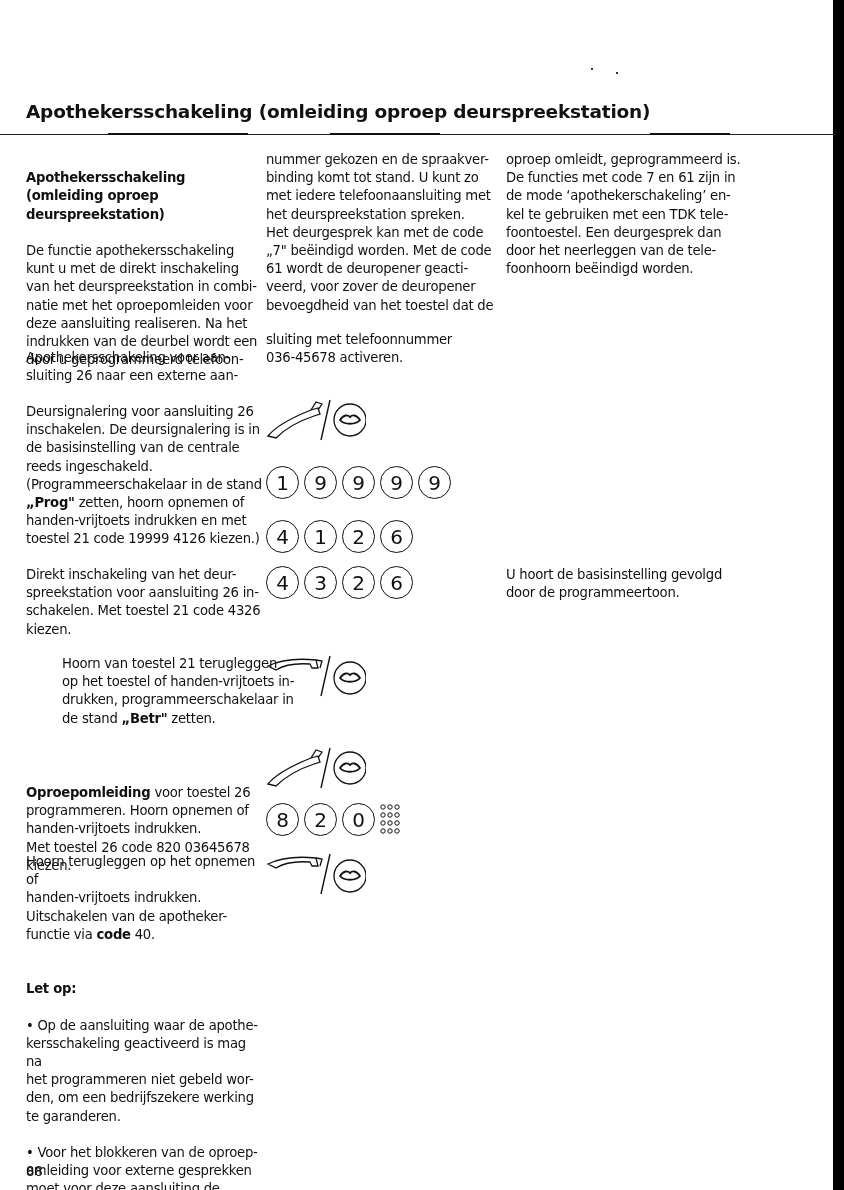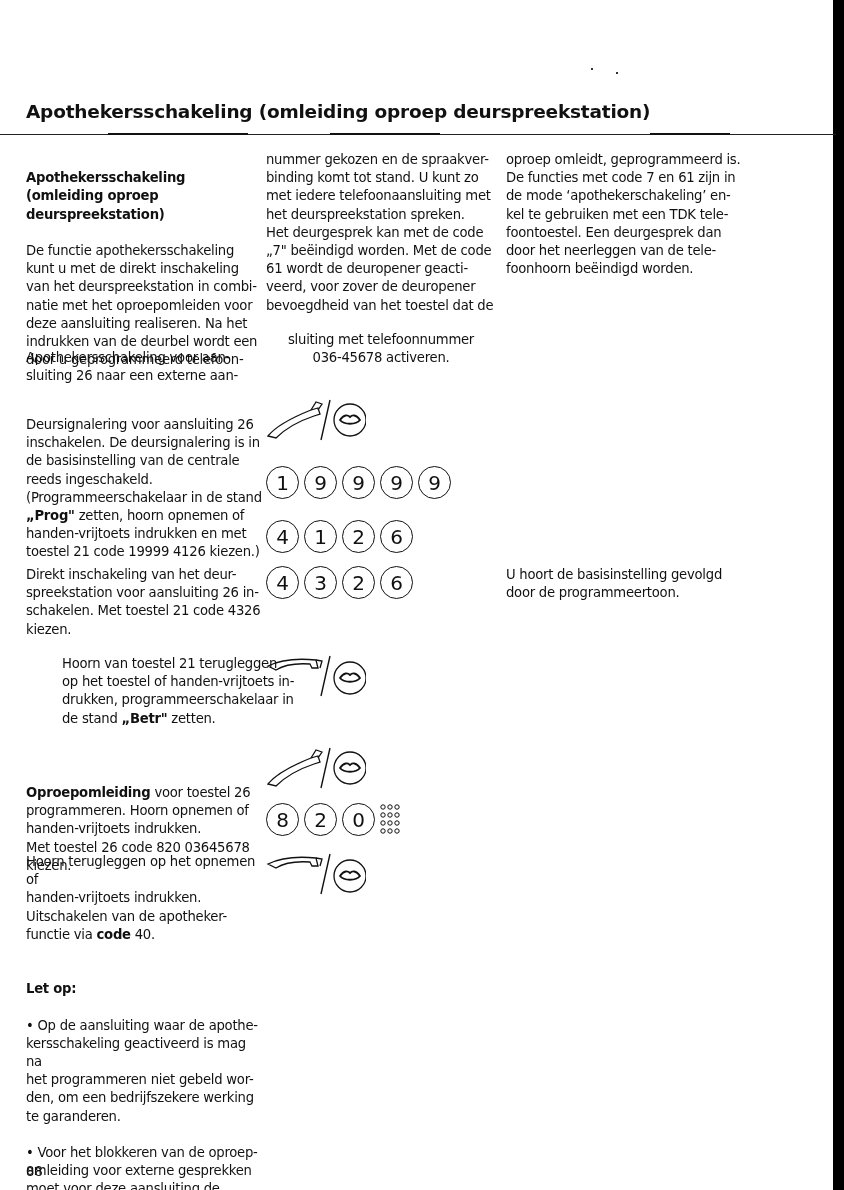--- a/index.html
+++ b/index.html
@@ -73,24 +73,24 @@
 de mode ‘apothekerschakeling’ en-
 kel te gebruiken met een TDK tele-
 foontoestel. Een deurgesprek dan
 door het neerleggen van de tele-
 foonhoorn beëindigd worden.</div>
 
 <div class="abs txt col1" style="top:331px;">
   <div>Apothekersschakeling voor aan-
 sluiting 26 naar een externe aan-</div>
 </div>
-<div class="abs txt col2" style="top:331px;text-align:center;">sluiting met telefoonnummer
+<div class="abs txt col2" style="top:331px;">sluiting met telefoonnummer
 036-45678 activeren.</div>
 
-<div class="abs txt col1" style="top:416px;"><span>Deursignalering voor aansluiting 26
+<div class="abs txt col1" style="top:403px;"><span>Deursignalering voor aansluiting 26
 inschakelen. De deursignalering is in
 de basisinstelling van de centrale
 reeds ingeschakeld.
 (Programmeerschakelaar in de stand
 </span><span class="bold">„Prog"</span><span> zetten, hoorn opnemen of
 handen-vrijtoets indrukken en met
 toestel 21 code 19999 4126 kiezen.)</span></div>
 
 <div class="abs icon-row" style="left:266px;top:396px;">
   <svg width="100" height="46" viewBox="0 0 100 46">

